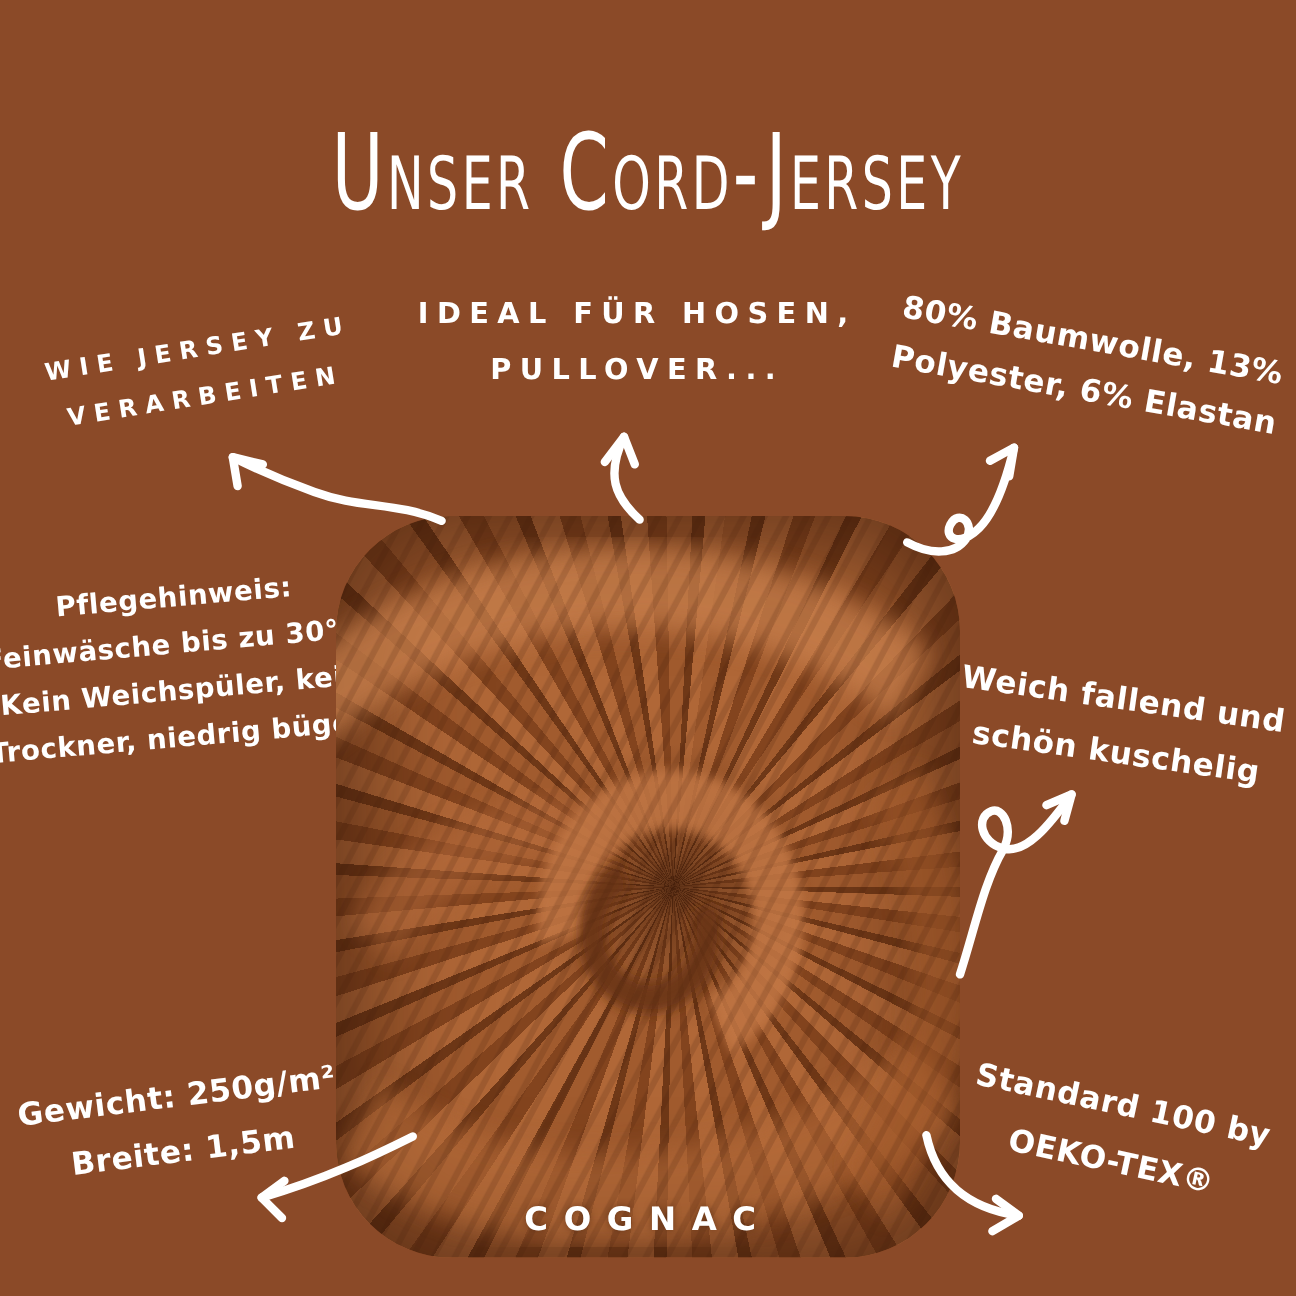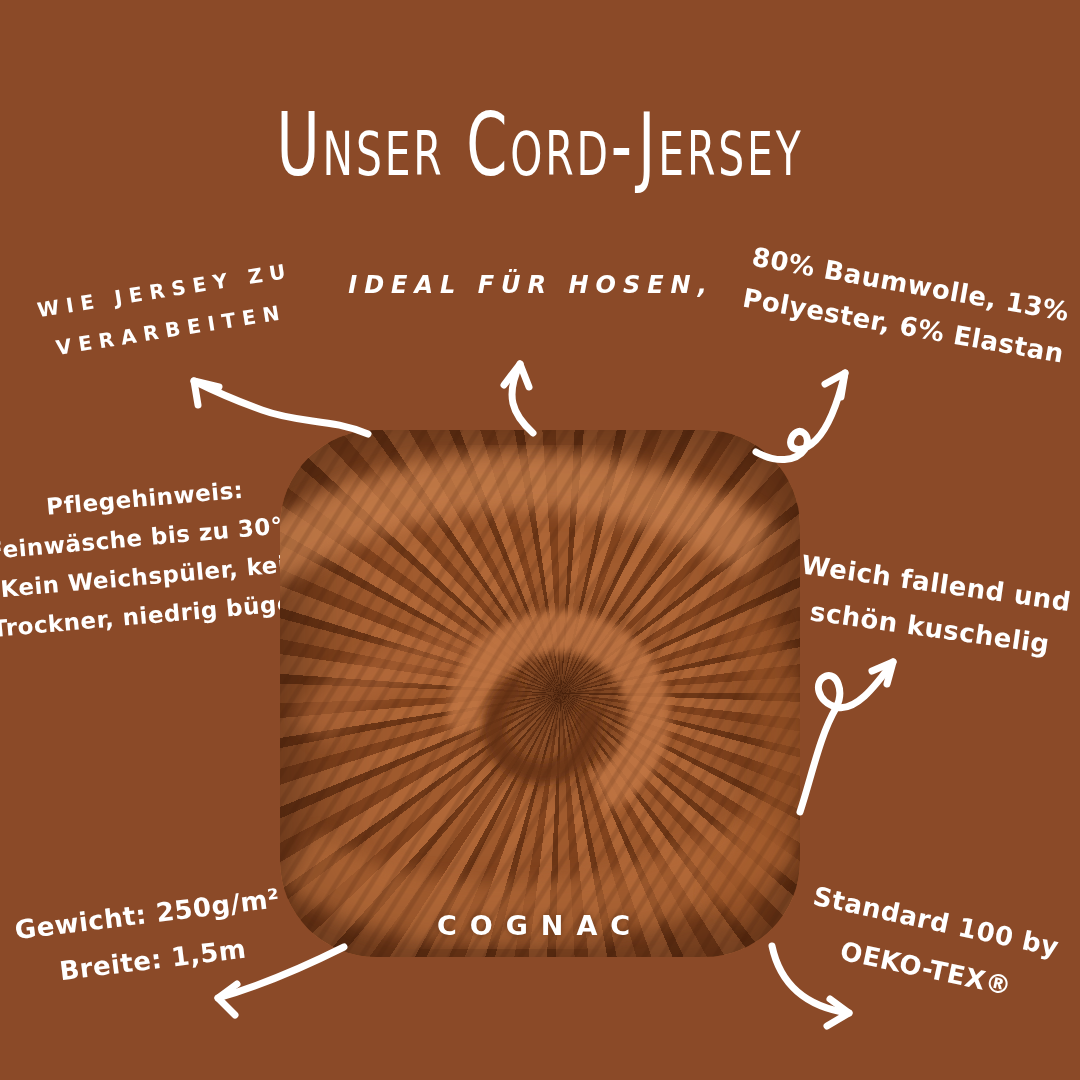--- a/index.html
+++ b/index.html
@@ -29,21 +29,21 @@
   .ann{
     position:absolute;color:var(--ink);text-align:center;white-space:nowrap;
   }
   .ann .line{display:block;}
   #ann-processing{
     left:168px;top:310px;transform:translate(-50%,-50%) rotate(-9deg);
     font-size:20px;font-weight:700;letter-spacing:7px;line-height:40px;
   }
   #ann-ideal{
     left:531px;top:285px;transform:translate(-50%,-50%);
-    font-size:24px;font-weight:700;letter-spacing:7px;line-height:47px;font-style:italic;
+    font-size:24px;font-weight:700;letter-spacing:7px;line-height:47px;
   }
   #ann-composition{
     left:907px;top:305px;transform:translate(-50%,-50%) rotate(10deg);
     font-size:26px;font-weight:700;letter-spacing:.5px;line-height:42px;
   }
   #ann-care{
     left:150px;top:557px;transform:translate(-50%,-50%) rotate(-5deg);
     font-size:23px;font-weight:700;letter-spacing:.5px;line-height:39px;
   }
   #ann-feel{
@@ -53,21 +53,21 @@
   #ann-specs{
     left:150px;top:937px;transform:translate(-50%,-50%) rotate(-7deg);
     font-size:26px;font-weight:700;letter-spacing:.5px;line-height:46px;
   }
   #ann-certificate{
     left:931px;top:945px;transform:translate(-50%,-50%) rotate(12deg);
     font-size:26px;font-weight:700;letter-spacing:.5px;line-height:48px;
   }
   
   .photo{
-    position:absolute;left:280px;top:430px;width:520px;height:527px;
+    position:absolute;left:280px;top:430px;width:520px;height:618px;
     border-radius:96px;overflow:hidden;
     background:
       radial-gradient(circle at 54% 50%, rgba(46,18,4,.65) 0px, rgba(46,18,4,.35) 30px, rgba(46,18,4,0) 120px),
       repeating-conic-gradient(from 8deg at 54% 50%,
         #a15b2e 0deg 4deg,
         #6f3817 4deg 6deg,
         #b06737 6deg 10deg,
         #83441e 10deg 13deg),
       #9A5528;
     box-shadow:inset 0 0 90px 25px rgba(40,15,3,.55);
@@ -95,20 +95,21 @@
 
   <h1 class="title">Unser Cord-Jersey</h1>
 
   <div class="ann" id="ann-processing">
     <span class="line">WIE JERSEY ZU</span>
     <span class="line">VERARBEITEN</span>
   </div>
 
   <div class="ann" id="ann-ideal">
     <span class="line">IDEAL FÜR HOSEN,</span>
+    <span class="line">PULLOVER...</span>
   </div>
 
   <div class="ann" id="ann-composition">
     <span class="line">80% Baumwolle, 13%</span>
     <span class="line">Polyester, 6% Elastan</span>
   </div>
 
   <div class="ann" id="ann-care">
     <span class="line">Pflegehinweis:</span>
     <span class="line">Feinwäsche bis zu 30°C,</span>

